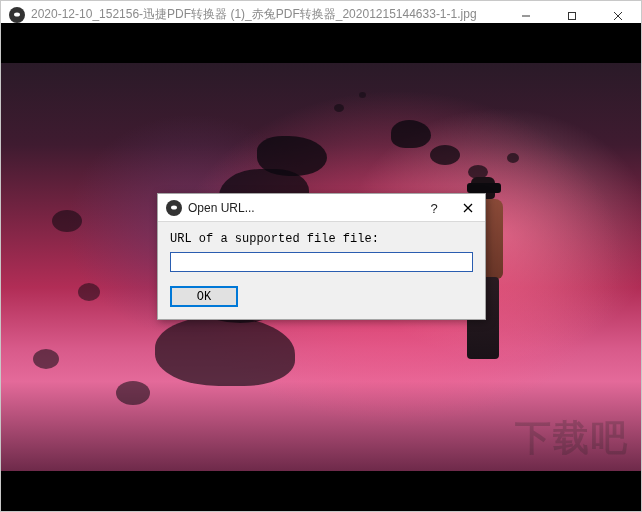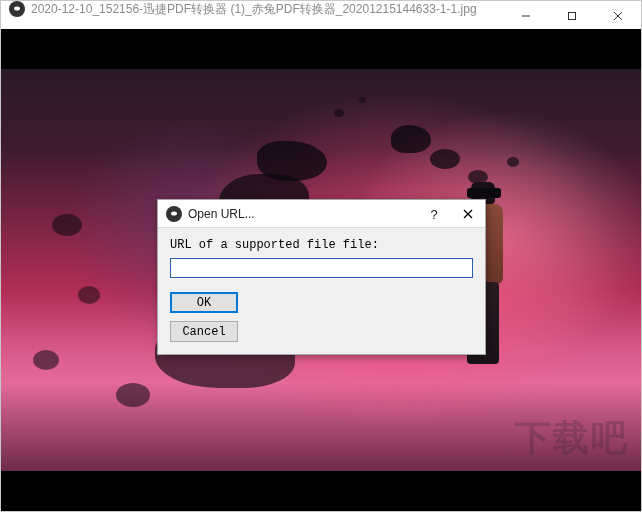--- a/index.html
+++ b/index.html
@@ -13,24 +13,24 @@
     }
     .window {
       width: 642px;
       height: 512px;
       border: 1px solid #c8c8c8;
       background: #fff;
       display: flex;
       flex-direction: column;
     }
     .titlebar {
-      height: 28px;
-      background: #fff;
-      display: flex;
-      align-items: flex-start;
+      height: 22px;
+      background: #fff;
+      display: flex;
+      align-items: flex-end;
       padding-left: 8px;
       color: #8a8a8a;
       font-size: 12px;
     }
     .titlebar-icon {
       width: 16px; height: 16px;
       border-radius: 50%;
       background: #333;
       display: flex;
       align-items: center;
@@ -256,20 +256,17 @@
           </div>
         </div>
       </div>
       <div class="dialog-body">
         <div class="dlg-label">URL of a supported file file:</div>
         <input class="dlg-input" type="text" value="" style="">
         <div class="dlg-buttons">
           <button class="btn primary">
               <span>OK</span>
             </button>
-          <button class="btn">
-              <span>Cancel</span>
-            </button>
         </div>
       </div>
     </div>
   </div>
 </div>
 
 </body></html>

